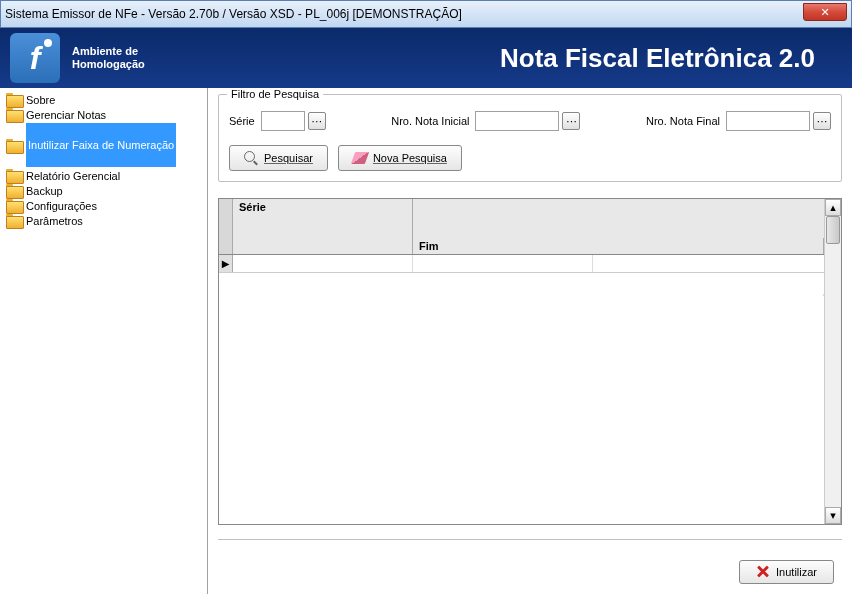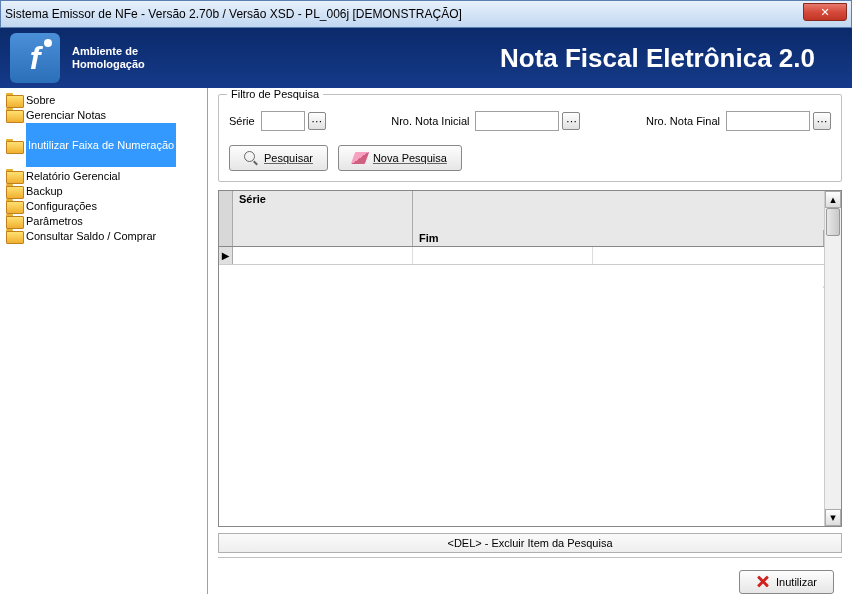--- a/index.html
+++ b/index.html
@@ -19,21 +19,21 @@
 .body-area { display: flex; height: calc(594px - 28px - 60px); border-radius: 18px; }
 
 .sidebar { width: 208px; border-right: 1px solid #a0a0a0; background: #fff; padding: 4px 2px; }
 .tree-item { display: flex; align-items: center; padding: 1px 4px; cursor: pointer; white-space: nowrap; }
 .tree-item.selected .tree-label { background: #3399ff; color: #fff; padding: 16px 2px; }
 .folder-icon { width: 16px; height: 13px; margin-right: 4px; display: inline-block; position: relative; flex-shrink: 0; }
 .folder-icon::before { content: ""; position: absolute; top: 0; left: 0; width: 7px; height: 3px; background: #e8b030; border-radius: 1px 1px 0 0; }
 .folder-icon::after { content: ""; position: absolute; top: 2px; left: 0; width: 16px; height: 11px; background: linear-gradient(to bottom, #ffe070, #f0b030); border: 0.5px solid #c08020; border-radius: 1px; }
 .tree-label { font-size: 11px; }
 
-.main { flex: 1; padding: 6px 10px 0 10px; display: flex; flex-direction: column; }
+.main { flex: 1; padding: 6px 10px 10px 10px; display: flex; flex-direction: column; gap: 8px; }
 
 .filter-group { border: 1px solid #c0c0c0; border-radius: 2px; padding: 16px 10px 10px 10px; position: relative; margin-bottom: 8px; }
 .filter-legend { position: absolute; top: -7px; left: 8px; background: #fff; padding: 0 4px; font-size: 11px; }
 .filter-row { display: flex; align-items: center; gap: 8px; margin-bottom: 14px; }
 .field { display: flex; align-items: center; gap: 6px; }
 .field label { font-size: 11px; }
 .field-input { display: flex; align-items: center; }
 .text-input { height: 20px; border: 1px solid #a0a0a0; background: #fff; padding: 0 3px; }
 .text-input.serie { width: 44px; }
 .text-input.nota { width: 84px; }
@@ -119,24 +119,20 @@
         <span class="tree-label">Backup</span>
       </div>
     <div class="tree-item">
         <span class="folder-icon"></span>
         <span class="tree-label">Configurações</span>
       </div>
     <div class="tree-item">
         <span class="folder-icon"></span>
         <span class="tree-label">Parâmetros</span>
       </div>
-    <div class="tree-item">
-        <span class="folder-icon"></span>
-        <span class="tree-label">Consultar Saldo / Comprar</span>
-      </div>
   </div>
 
   <div class="main">
     <div class="filter-group">
       <span class="filter-legend">Filtro de Pesquisa</span>
       <div class="filter-row">
         <div class="field">
           <label>Série</label>
           <div class="field-input">
             <input class="text-input serie" value="" style="">
@@ -198,21 +194,20 @@
           </div>
         <div class="scroll-track">
           <div class="scroll-thumb"></div>
         </div>
         <div class="scroll-btn">
             <span>▾</span>
           </div>
       </div>
     </div>
 
-    <div class="hint-bar">&lt;DEL&gt; - Excluir Item da Pesquisa</div>
     <div class="div-line"></div>
 
     <div class="footer">
       <button class="inutilizar-btn">
         <span class="icon-cancel"></span>
         <span>Inutilizar</span>
       </button>
     </div>
   </div>
 </div>

